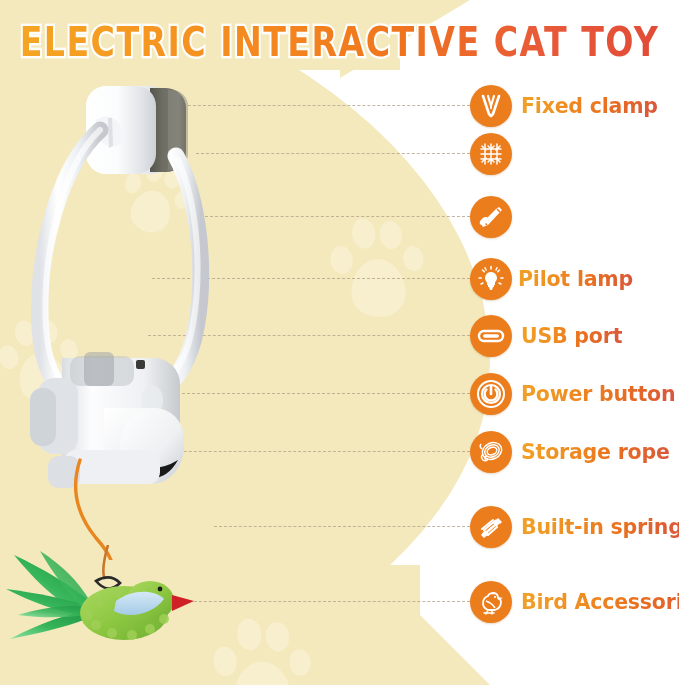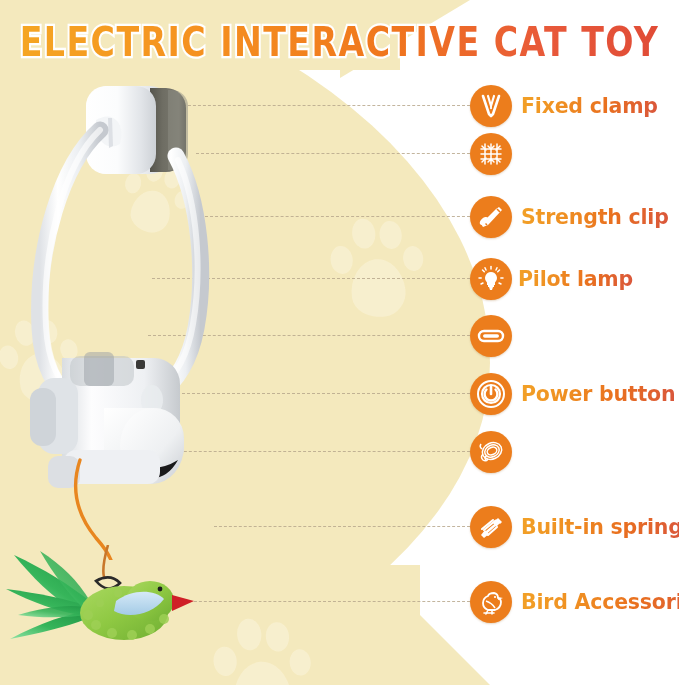--- a/index.html
+++ b/index.html
@@ -350,21 +350,20 @@
       </div>
       <div class="feature" style="top: 196px;">
         <div class="badge">
           <svg width="28" height="28" viewBox="0 0 28 28">
             <path d="M22 4 L25 7 L11 22 L6 24 L4 21 L19 6z" fill="#ffffff"></path>
             <path d="M20 6 L23 9" stroke="#ec7d1c" stroke-width="1.6"></path>
             <path d="M7 19 L10 22" stroke="#ec7d1c" stroke-width="1.4"></path>
             <ellipse cx="7" cy="18" rx="5" ry="3" transform="rotate(-40 7 18)" fill="#ffffff"></ellipse>
           </svg>
         </div>
-        <div class="flabel">Strength clip</div>
       </div>
       <div class="feature" style="top: 258px; gap: 6px;">
         <div class="badge">
           <svg width="28" height="28" viewBox="0 0 28 28">
             <path d="M14 7 a6 6 0 0 1 4 10.4 V20 h-8 v-2.6 A6 6 0 0 1 14 7z" fill="#ffffff"></path>
             <rect x="11" y="20" width="6" height="2" fill="#ffffff"></rect>
             <path d="M12 22 h4 l-1 3 h-2z" fill="#ffffff"></path>
             <g stroke="#ffffff" stroke-width="1.5" stroke-linecap="round">
               <path d="M14 1.5 V4"></path>
               <path d="M5.5 5 L7.3 6.8"></path>
@@ -380,20 +379,21 @@
         </div>
         <div class="flabel">Pilot lamp</div>
       </div>
       <div class="feature" style="top: 315px;">
         <div class="badge">
           <svg width="30" height="30" viewBox="0 0 30 30">
             <rect x="3" y="10" width="24" height="10" rx="5" fill="none" stroke="#ffffff" stroke-width="2.4"></rect>
             <rect x="7" y="13.2" width="16" height="3.6" rx="1.8" fill="#ffffff"></rect>
           </svg>
         </div>
+        <div class="flabel">USB port</div>
       </div>
       <div class="feature" style="top: 373px; text-align: center;">
         <div class="badge">
           <svg width="30" height="30" viewBox="0 0 30 30">
             <circle cx="15" cy="15" r="13" fill="none" stroke="#ffffff" stroke-width="2"></circle>
             <circle cx="15" cy="15" r="9" fill="none" stroke="#ffffff" stroke-width="2.2"></circle>
             <path d="M15 8 V15" stroke="#ffffff" stroke-width="2.6" stroke-linecap="round"></path>
             <path d="M10.5 10.5 a6.4 6.4 0 1 0 9 0" fill="none" stroke="#ffffff" stroke-width="2.4" stroke-linecap="round"></path>
           </svg>
         </div>
@@ -405,20 +405,21 @@
             <g fill="none" stroke="#ffffff" stroke-width="1.5">
               <ellipse cx="16" cy="14" rx="10" ry="8" transform="rotate(-25 16 14)"></ellipse>
               <ellipse cx="16" cy="14" rx="7.5" ry="5.8" transform="rotate(-25 16 14)"></ellipse>
               <ellipse cx="16" cy="14" rx="5" ry="3.6" transform="rotate(-25 16 14)"></ellipse>
               <path d="M7 17 q-3 3 0 6 q3 2 5 -1"></path>
               <path d="M10 19 q-2 2 0 4"></path>
               <path d="M6 12 q-3 -2 -1 -5"></path>
             </g>
           </svg>
         </div>
+        <div class="flabel">Storage rope</div>
       </div>
       <div class="feature" style="top: 506px;">
         <div class="badge">
           <svg width="30" height="30" viewBox="0 0 30 30">
             <path d="M20 7 l4 4 l-4 4 l-3 -4z" fill="#ffffff"></path>
             <path d="M22 6 l4 4 l-2 2 l-4 -4z" fill="#ffffff"></path>
             <g stroke="#ffffff" stroke-width="2.1" stroke-linecap="round">
               <path d="M19 9 L8 18"></path>
               <path d="M17 8 L6 17"></path>
               <path d="M20 12 L9 21"></path>

